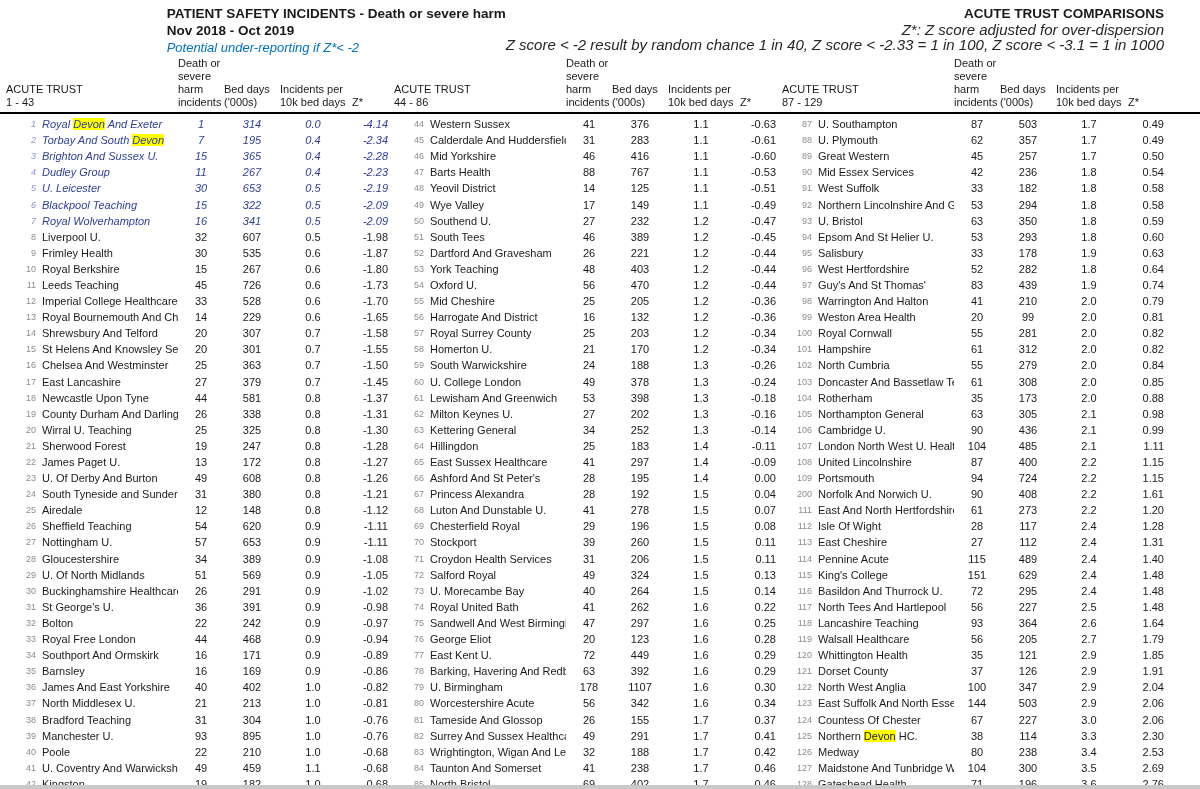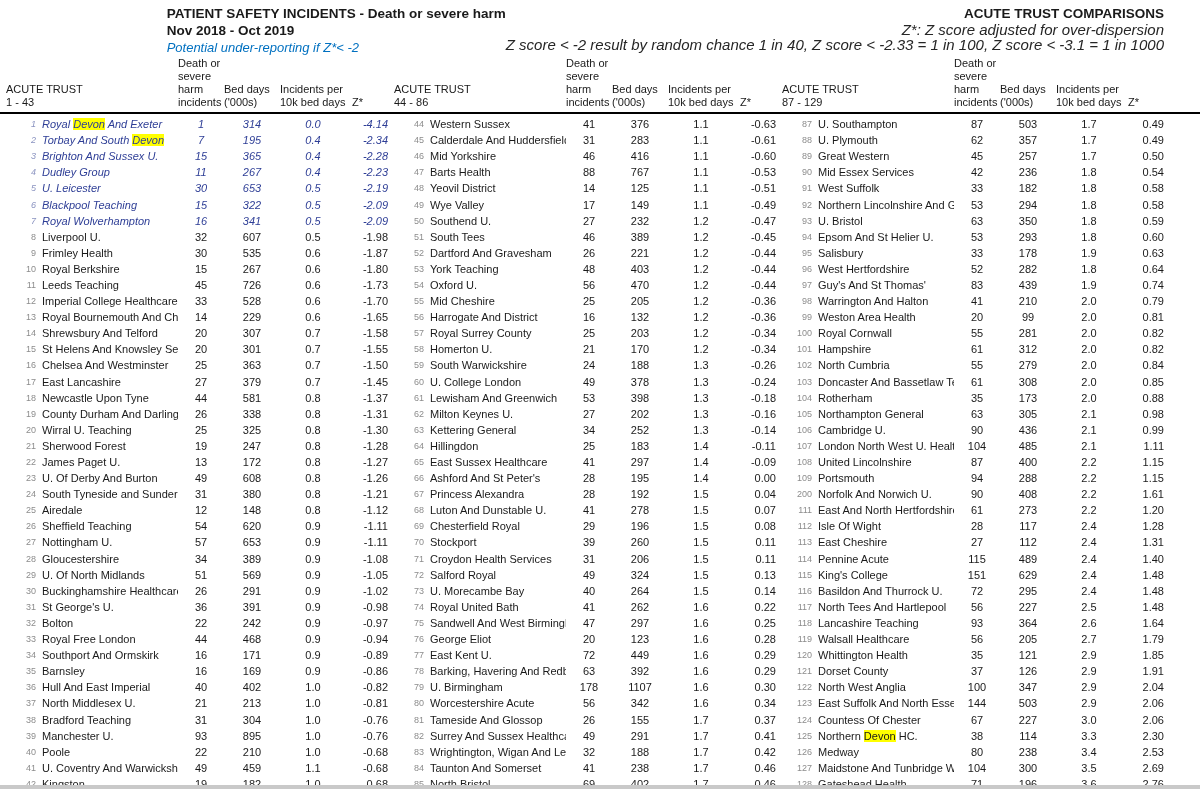--- a/index.html
+++ b/index.html
@@ -373,21 +373,21 @@
       <div class="trow">
         <span class="c rank">35</span>
         <span class="c name">Barnsley</span>
         <span class="c num">16</span>
         <span class="c num">169</span>
         <span class="c num">0.9</span>
         <span class="c z">-0.86</span>
       </div>
       <div class="trow">
         <span class="c rank">36</span>
-        <span class="c name">Hull And East Imperial</span>
+        <span class="c name">James And East Yorkshire</span>
         <span class="c num">40</span>
         <span class="c num">402</span>
         <span class="c num">1.0</span>
         <span class="c z">-0.82</span>
       </div>
       <div class="trow">
         <span class="c rank">37</span>
         <span class="c name">North Middlesex U.</span>
         <span class="c num">21</span>
         <span class="c num">213</span>
@@ -947,21 +947,21 @@
         <span class="c name">United Lincolnshire</span>
         <span class="c num">87</span>
         <span class="c num">400</span>
         <span class="c num">2.2</span>
         <span class="c z">1.15</span>
       </div>
       <div class="trow">
         <span class="c rank">109</span>
         <span class="c name">Portsmouth</span>
         <span class="c num">94</span>
-        <span class="c num">288</span>
+        <span class="c num">724</span>
         <span class="c num">2.2</span>
         <span class="c z">1.15</span>
       </div>
       <div class="trow">
         <span class="c rank">200</span>
         <span class="c name">Norfolk And Norwich U.</span>
         <span class="c num">90</span>
         <span class="c num">408</span>
         <span class="c num">2.2</span>
         <span class="c z">1.61</span>

